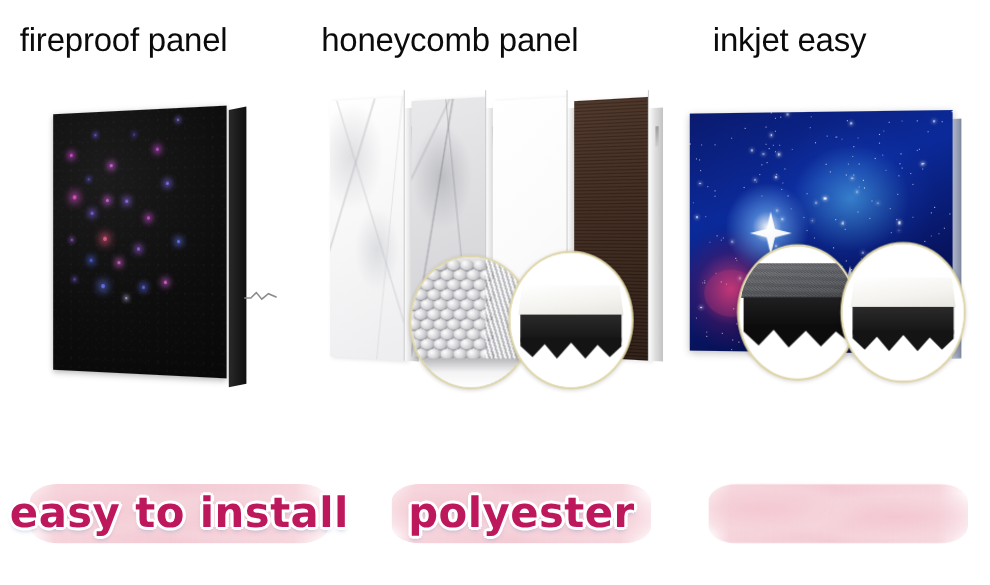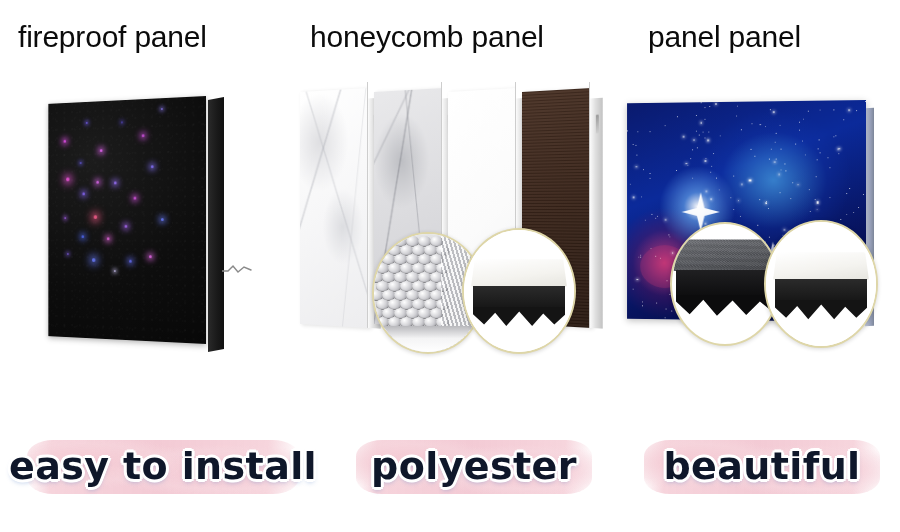--- a/index.html
+++ b/index.html
@@ -35,21 +35,21 @@
     position: absolute;
     top: 20px;
     font-size: 30px;
     font-weight: 400;
     color: #0b0b0b;
     letter-spacing: -0.2px;
     white-space: nowrap;
     font-family: "Liberation Sans", sans-serif;
   }
   .heading.h1 { left: 18px; }
-  .heading.h2 { left: 310px; }
+  .heading.h2 { left: 292px; }
   .heading.h3 { left: 648px; }
 
   
   .columns {
     position: absolute;
     top: 78px;
     left: 0;
     width: 900px;
     height: 330px;
   }
@@ -383,41 +383,41 @@
       radial-gradient(ellipse 56% 58% at 72% 56%, rgba(243,198,209,0.92) 0%, rgba(247,217,224,0.50) 60%, rgba(255,255,255,0) 82%),
       linear-gradient(92deg, rgba(255,255,255,0) 0%, rgba(245,206,215,0.88) 9%, rgba(242,198,209,0.92) 48%, rgba(245,206,215,0.86) 88%, rgba(255,255,255,0) 100%);
     filter: blur(0.6px);
     border-radius: 26px / 16px;
   }
   .cap-text {
     position: relative;
     z-index: 2;
     font-size: 38px;
     font-weight: 700;
-    color: #0f172a;
+    color: #be185d;
     font-family: "DejaVu Sans", sans-serif;
     letter-spacing: 0.4px;
     white-space: nowrap;
     text-shadow:
       -2px -2px 0 #ffffff,  2px -2px 0 #ffffff,
       -2px  2px 0 #ffffff,  2px  2px 0 #ffffff,
       -3px  0   0 #ffffff,  3px  0   0 #ffffff,
        0   -3px 0 #ffffff,  0    3px 0 #ffffff,
        0    3px 5px rgba(60,110,190,0.40);
   }
 </style>
 </head>
 <body>
 
 <div class="board">
 
   <div class="headings">
     <div class="heading h1">fireproof panel</div>
     <div class="heading h2">honeycomb panel</div>
-    <div class="heading h3">panel panel</div>
+    <div class="heading h3">inkjet easy</div>
   </div>
 
   <div class="columns">
 
     <div class="col c1">
       <div class="star-panel-wrap">
         <div class="panel-edge"></div>
         <div class="star-panel-face">
           <div class="star-noise"></div>
           <div id="star-dots">
@@ -840,18 +840,17 @@
       <div class="cap-text">easy to install</div>
     </div>
 
     <div class="cap k2">
       <div class="cap-brush"></div>
       <div class="cap-text">polyester</div>
     </div>
 
     <div class="cap k3">
       <div class="cap-brush"></div>
-      <div class="cap-text">beautiful</div>
     </div>
 
   </div>
 
 </div>
 
 </body></html>

